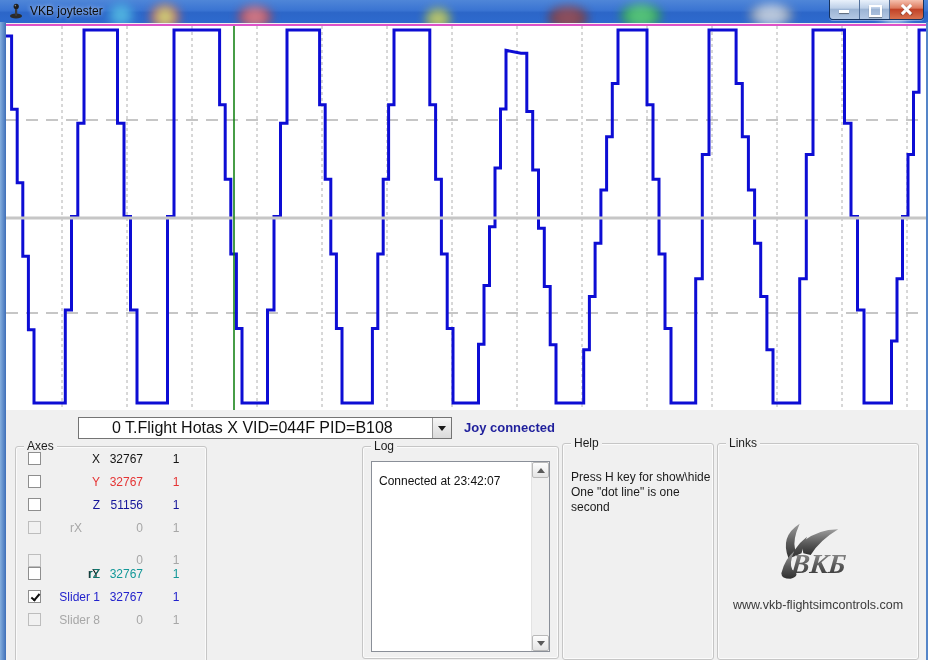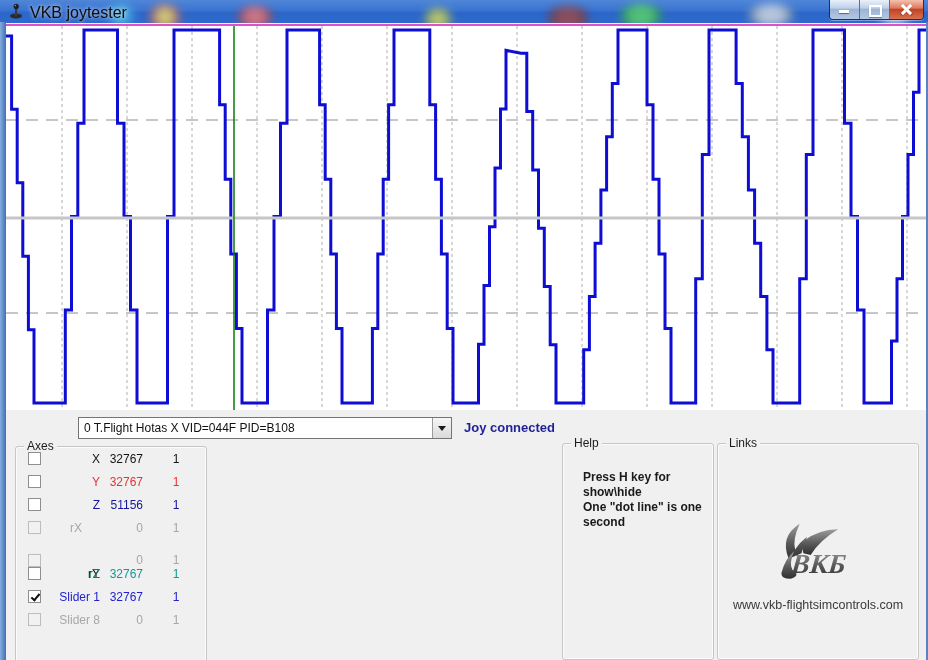--- a/index.html
+++ b/index.html
@@ -12,21 +12,21 @@
   .blobs div{position:absolute;border-radius:50%;filter:blur(5px);opacity:.85;}
   .blobs .b1{left:108px;top:2px;width:26px;height:26px;background:radial-gradient(circle,#66d6e8,#2a7ad4);}
   .blobs .b2{left:150px;top:4px;width:30px;height:26px;background:radial-gradient(circle,#e8e06a 30%,#d05050 70%,transparent);}
   .blobs .b3{left:238px;top:6px;width:34px;height:22px;background:radial-gradient(circle,#e87878 40%,#b03838 80%,transparent);}
   .blobs .b4{left:425px;top:8px;width:26px;height:22px;background:radial-gradient(circle,#e6e27a,#9ab23a 80%,transparent);}
   .blobs .b5{left:548px;top:6px;width:40px;height:24px;background:radial-gradient(circle,#9c4a4a 40%,#6e3434 80%,transparent);}
   .blobs .b6{left:620px;top:4px;width:42px;height:24px;background:radial-gradient(circle,#5ad06a 40%,#2a9a48 80%,transparent);}
   .blobs .b7{left:748px;top:4px;width:46px;height:22px;background:radial-gradient(circle,#cfd6de 40%,#8d98a6 80%,transparent);}
   .blobs .b8{left:878px;top:2px;width:34px;height:24px;background:radial-gradient(circle,#bcd6f2 40%,#5a8cd0 85%,transparent);}
   .app-icon{position:absolute;left:8px;top:3px;width:16px;height:16px;}
-  .win-title{position:absolute;left:30px;top:4px;color:#0c0c0c;font-size:16px;
+  .win-title{position:absolute;left:30px;top:4px;color:#0c0c0c;font-size:12px;
     text-shadow:0 0 4px rgba(255,255,255,.9);}
   .caption-buttons{position:absolute;right:4px;top:0;height:19px;display:flex;
     border:1px solid #16325e;border-top:none;border-radius:0 0 4px 4px;overflow:hidden;
     box-shadow:0 1px 0 rgba(255,255,255,.35);}
   .cap-btn{width:29px;height:100%;position:relative;
     background:linear-gradient(180deg,#e9f1fb 0%,#bed0e8 42%,#9cb4d4 50%,#b4c8e4 100%);
     border-right:1px solid #53719c;}
   .cap-btn.close{width:33px;border-right:none;
     background:linear-gradient(180deg,#f5c0ae 0%,#dd7a5e 42%,#c14328 50%,#d8714e 100%);}
   .glyph-min{position:absolute;left:9px;top:10px;width:10px;height:3px;background:#fff;
@@ -42,34 +42,34 @@
     background:linear-gradient(90deg,#84aede,#3f6fb8);}
   .border-right{position:absolute;right:0;top:22px;width:2px;height:638px;background:#5585c8;}
   
   .chart{position:absolute;left:6px;top:24px;width:920px;height:386px;background:#ffffff;
     border-bottom:1px solid #6e6e6e;}
   .chart svg{display:block;}
   
   .panel{position:absolute;left:6px;top:410px;width:920px;height:250px;background:#f0f0f0;}
   .combo{position:absolute;left:72px;top:7px;width:374px;height:22px;background:#fff;
     border:1px solid #747474;display:flex;align-items:center;box-sizing:border-box;}
-  .combo-text{flex:1;padding:0 5px;white-space:nowrap;overflow:hidden;font-size:12px;}
+  .combo-text{flex:1;padding:0 5px;white-space:nowrap;overflow:hidden;font-size:16px;margin-left:28px;}
   .combo-btn{width:18px;height:100%;background:linear-gradient(#f6f6f6,#dadada);
     border-left:1px solid #9a9a9a;display:flex;align-items:center;justify-content:center;}
   .tri-down{width:0;height:0;border-left:4px solid transparent;border-right:4px solid transparent;
     border-top:5px solid #1a1a1a;}
   .joy-status{position:absolute;left:458px;top:10px;font-weight:bold;font-size:13px;color:#1f1f9c;text-align:right;}
   .group{position:absolute;border:1px solid #c6c6c6;border-radius:3px;box-sizing:border-box;
     box-shadow:inset 0 0 0 1px #fbfbfb;}
   .group-label{position:absolute;top:-8px;left:8px;background:#f0f0f0;padding:0 3px;
     color:#1c1c1c;font-size:12px;line-height:14px;}
   #axes-group{left:9px;top:36px;width:192px;height:226px;}
   #buttons-group{left:212px;top:36px;width:141px;height:213px;}
   #log-group{left:356px;top:36px;width:197px;height:213px;}
-  #help-group{left:556px;top:33px;width:152px;height:217px;padding-left:12px;}
+  #help-group{left:556px;top:33px;width:152px;height:217px;}
   #links-group{left:711px;top:33px;width:202px;height:217px;}
   
   .ax-head,.ax-row{display:grid;grid-template-columns:30px 50px 43px 50px;align-items:center;
     padding-left:6px;}
   .ax-head{margin-top:10px;font-weight:bold;height:18px;}
   .ax-head .h-bold{text-align:left;padding-left:2px;}
   .ax-head .h-name{text-align:center;}
   .ax-head .h-val{text-align:center;}
   .ax-head .h-step{text-align:center;padding-left:12px;}
   .ax-row{height:23px;}
@@ -87,21 +87,21 @@
   .lb-content{flex:1;padding:12px 0 0 7px;font-size:12px;overflow:hidden;}
   .sb{width:17px;background:#f0f0f0;border-left:1px solid #e3e3e3;display:flex;
     flex-direction:column;justify-content:space-between;}
   .sb-btn{height:16px;background:linear-gradient(#fdfdfd,#e4e4e4);border:1px solid #b9b9b9;
     border-radius:2px;display:flex;align-items:center;justify-content:center;box-sizing:border-box;}
   .tri-up-s{width:0;height:0;border-left:4px solid transparent;border-right:4px solid transparent;
     border-bottom:5px solid #5a5a5a;}
   .tri-down-s{width:0;height:0;border-left:4px solid transparent;border-right:4px solid transparent;
     border-top:5px solid #5a5a5a;}
   
-  .help-text{padding:26px 0 0 8px;line-height:15px;font-size:12px;color:#1a1a1a;font-weight:bold;}
+  .help-text{padding:26px 0 0 8px;line-height:15px;font-size:12px;color:#1a1a1a;}
   .links-body{position:absolute;left:0;top:0;right:0;bottom:0;display:flex;
     flex-direction:column;align-items:center;}
   .links-body svg{margin-top:78px;}
   .site-text{margin-top:10px;font-size:12.5px;color:#3a3a3a;}
 </style>
 </head>
 <body>
 
 <div class="window">
 
@@ -226,20 +226,36 @@
           <div class="ax-row">
             <span class="cb disabled"></span>
             <span class="ax-name" style="color: rgb(167, 167, 167);">Slider 8</span>
             <span class="ax-val" style="color: rgb(167, 167, 167);">0</span>
             <span class="ax-step" style="color: rgb(167, 167, 167);">1</span>
           </div>
         </div>
     </div>
 
 
+    <div class="group" id="log-group">
+      <span class="group-label">Log</span>
+      <div class="listbox">
+        <div class="lb-content">
+          <div>Connected at 23:42:07</div>
+        </div>
+        <div class="sb">
+          <div class="sb-btn">
+              <i class="tri-up-s"></i>
+            </div>
+          <div class="sb-btn">
+              <i class="tri-down-s"></i>
+            </div>
+        </div>
+      </div>
+    </div>
 
     <div class="group" id="help-group">
       <span class="group-label">Help</span>
       <div class="help-text">
         <div>Press H key for show\hide</div>
         <div>One "dot line" is one second</div>
       </div>
     </div>
 
     <div class="group" id="links-group">

